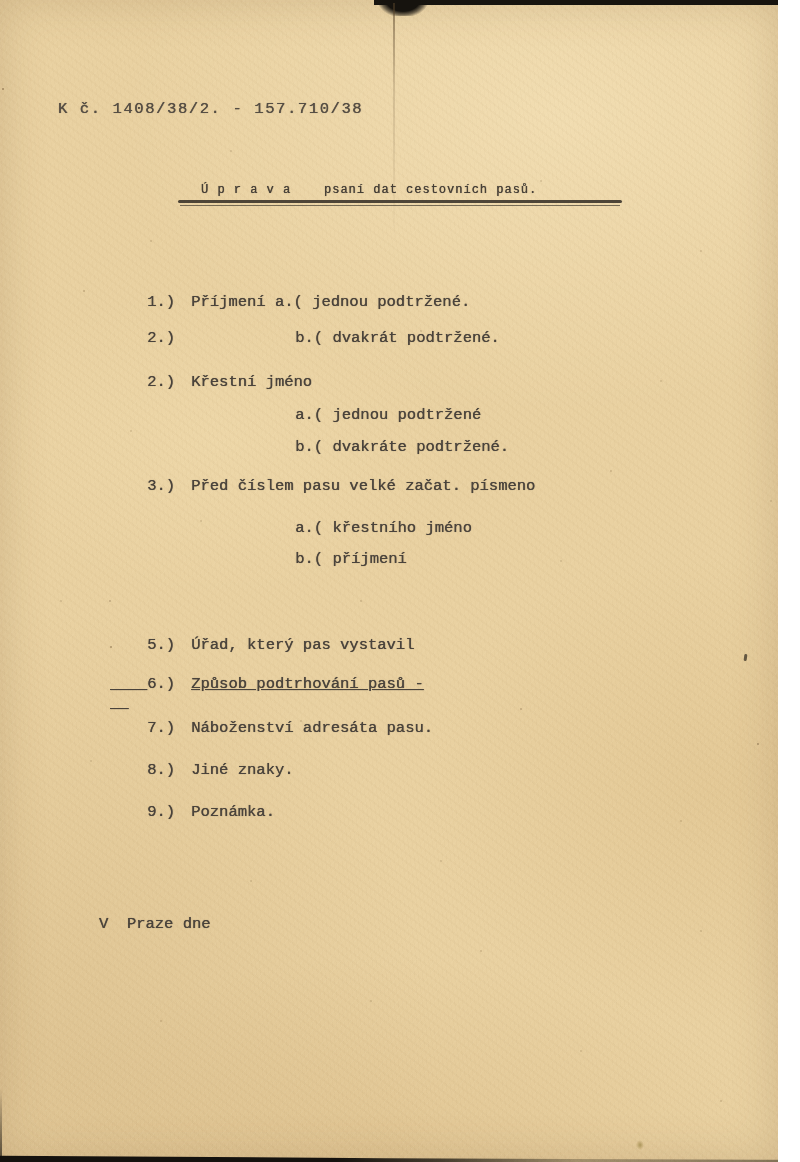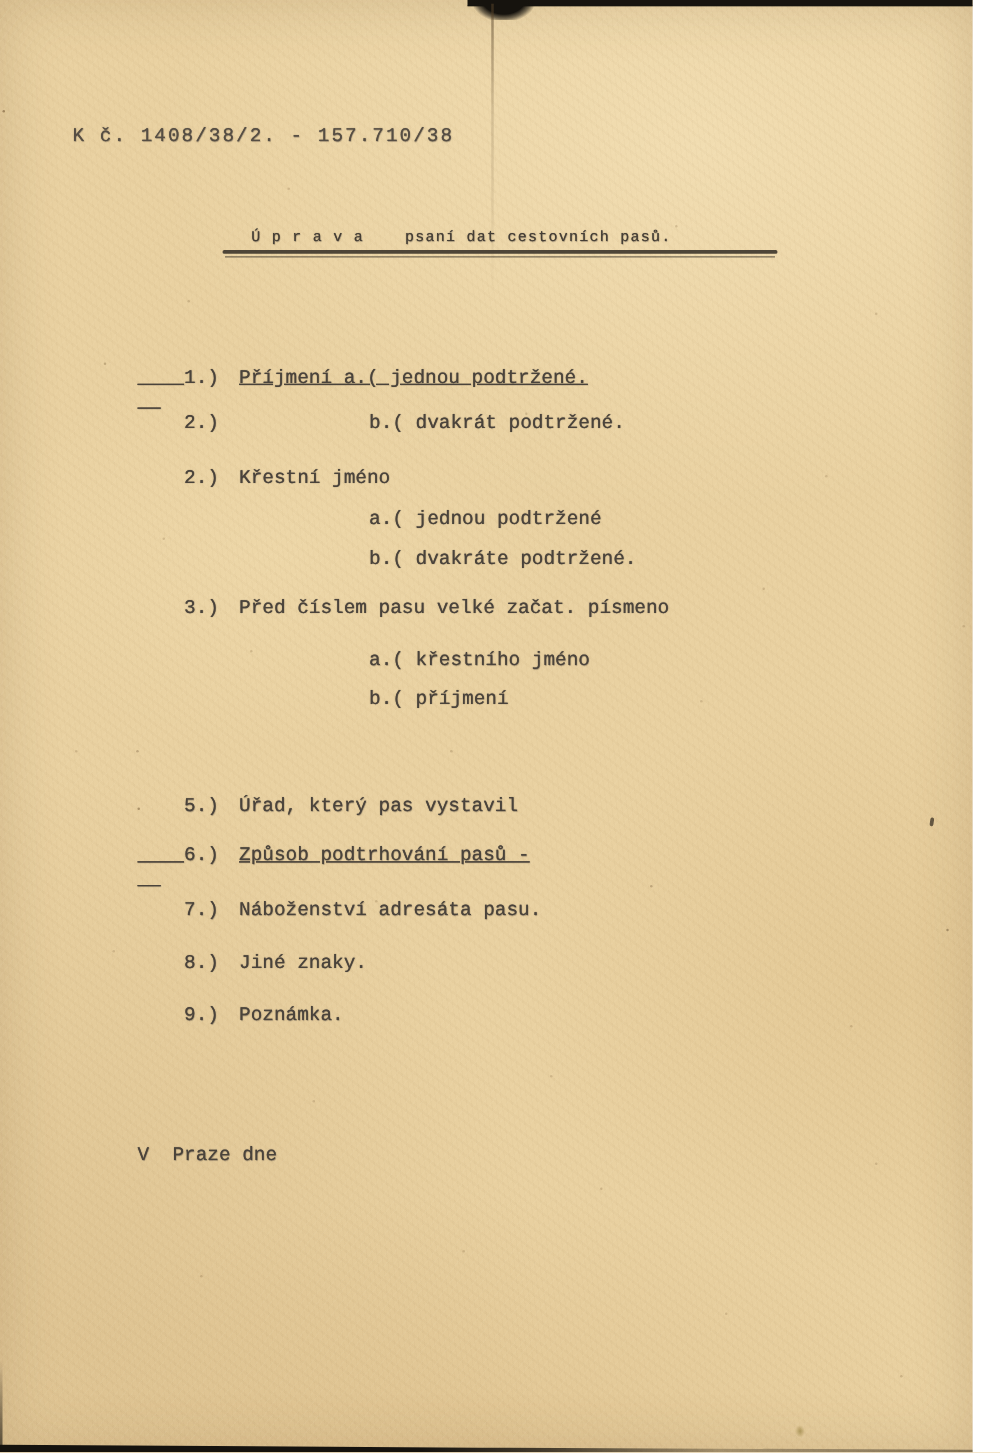--- a/index.html
+++ b/index.html
@@ -114,26 +114,26 @@
     position: absolute; left: 0; top: 0; width: 100%; height: 3px;
     background: rgba(56,49,40,0.88); border-radius: 2px;
   }
   .title-underline .rule-b {
     position: absolute; left: 2px; top: 5px; width: 99%; height: 1px;
     background: rgba(56,49,40,0.65);
   }
   .row { position: absolute; left: 110px; }
   .row .num { display: inline-block; width: 44px; }
   .row.sub { left: 258px; }
-  .r0  { top: 274px; text-decoration: underline; } .r1  { top: 310px; } .r2  { top: 354px; }
+  .r0  { top: 274px; } .r1  { top: 310px; } .r2  { top: 354px; }
   .r3  { top: 387px; } .r4  { top: 419px; } .r5  { top: 458px; }
   .r6  { top: 500px; } .r7  { top: 531px; } .r8  { top: 576px; }
   .r9  { top: 617px; } .r10 { top: 656px; text-decoration: underline; } .r11 { top: 700px; }
   .r12 { top: 742px; } .r13 { top: 784px; }
-  .closing { left: 110px; top: 915px; }
+  .closing { left: 99px; top: 915px; }
 </style>
 </head>
 <body>
 
 <div class="page">
   <div class="grain"></div>
 
   <div class="top-edge"></div>
   <div class="top-blob"></div>
   <div class="fold-crease"></div>

